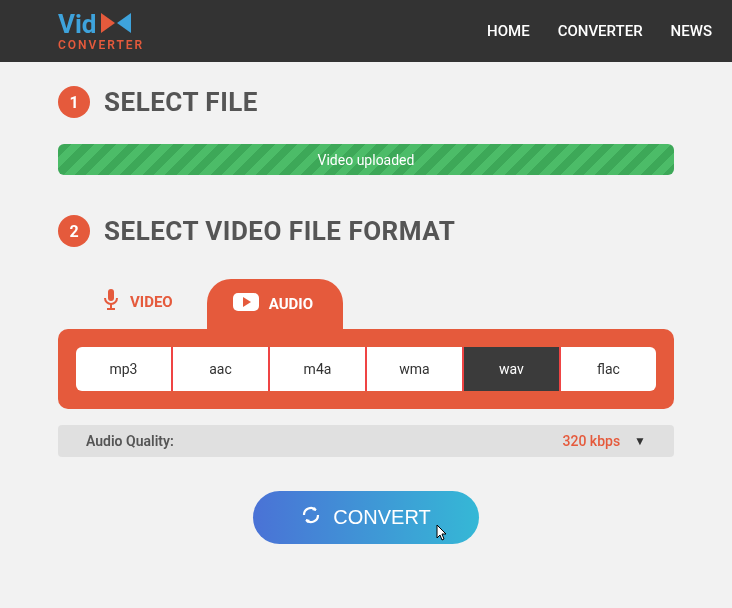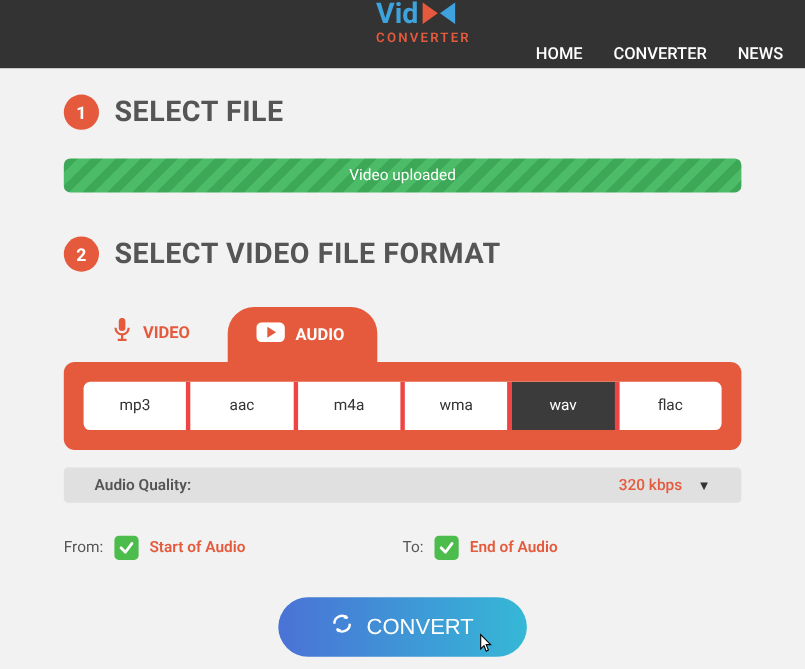--- a/index.html
+++ b/index.html
@@ -10,21 +10,20 @@
     height: 608px;
     overflow: hidden;
   }
   
   .topbar {
     background: #333333;
     height: 62px;
     display: flex;
     align-items: center;
     padding: 0 20px 0 58px;
-    flex-direction: column;
   }
   .logo { display: flex; flex-direction: column; line-height: 1; }
   .logo-top { display: flex; align-items: center; }
   .logo-vid { color: #3ea3dc; font-weight: 700; font-size: 26px; }
   .logo-icon { margin-left: 4px; }
   .logo-conv { color: #e55a3c; font-size: 12px; letter-spacing: 2px; font-weight: 600; margin-top: 2px;}
   .nav { margin-left: auto; display: flex; gap: 28px; }
   .nav a { color: #ffffff; text-decoration: none; font-size: 15px; font-weight: 500; }
 
   .container { padding: 16px 58px 0 58px; }
@@ -68,21 +67,21 @@
 
   .format-panel {
     background: #e55a3c;
     padding: 18px;
     border-radius: 10px;
     border-top-left-radius: 10px;
   }
   .format-row { display: flex; background:#fff; border-radius:6px; overflow: hidden; }
   .fmt {
     flex:1; text-align:center; padding:14px 0;
-    font-size:14px; color:#333; border-right:4px solid #ef4444;
+    font-size:14px; color:#333; border-right:2px solid #ef4444;
     cursor:pointer;
   }
   .fmt:last-child { border-right:none; }
   .fmt.sel { background:#3b3b3b; color:#fff; }
 
   .quality {
     margin-top: 16px;
     background:#e0e0e0;
     border-radius:4px;
     display:flex; align-items:center;
@@ -186,40 +185,20 @@
       <div class="fmt">flac</div>
     </div>
   </div>
 
   <div class="quality">
     <span class="quality-label">Audio Quality:</span>
     <span class="quality-val">320 kbps</span>
     <span class="quality-arrow">▼</span>
   </div>
 
-  <div class="range-row">
-    <div class="range-col">
-      <span class="range-lbl">From:</span>
-      <span class="chk">
-        <svg width="14" height="14" viewBox="0 0 14 14">
-          <path d="M2 7 L6 11 L12 3" stroke="#fff" stroke-width="2.5" fill="none" stroke-linecap="round" stroke-linejoin="round"></path>
-        </svg>
-      </span>
-      <span class="range-val">Start of Audio</span>
-    </div>
-    <div class="range-col">
-      <span class="range-lbl">To:</span>
-      <span class="chk">
-        <svg width="14" height="14" viewBox="0 0 14 14">
-          <path d="M2 7 L6 11 L12 3" stroke="#fff" stroke-width="2.5" fill="none" stroke-linecap="round" stroke-linejoin="round"></path>
-        </svg>
-      </span>
-      <span class="range-val">End of Audio</span>
-    </div>
-  </div>
 
   <div class="convert-wrap">
     <button class="convert-btn">
       <span>
         <svg width="20" height="20" viewBox="0 0 20 20">
           <path d="M3 10 a7 7 0 0 1 12 -5" stroke="#fff" stroke-width="2.2" fill="none"></path>
           <path d="M17 10 a7 7 0 0 1 -12 5" stroke="#fff" stroke-width="2.2" fill="none"></path>
           <path d="M14 2 L15 6 L11 5 Z" fill="#fff"></path>
           <path d="M6 18 L5 14 L9 15 Z" fill="#fff"></path>
         </svg>

